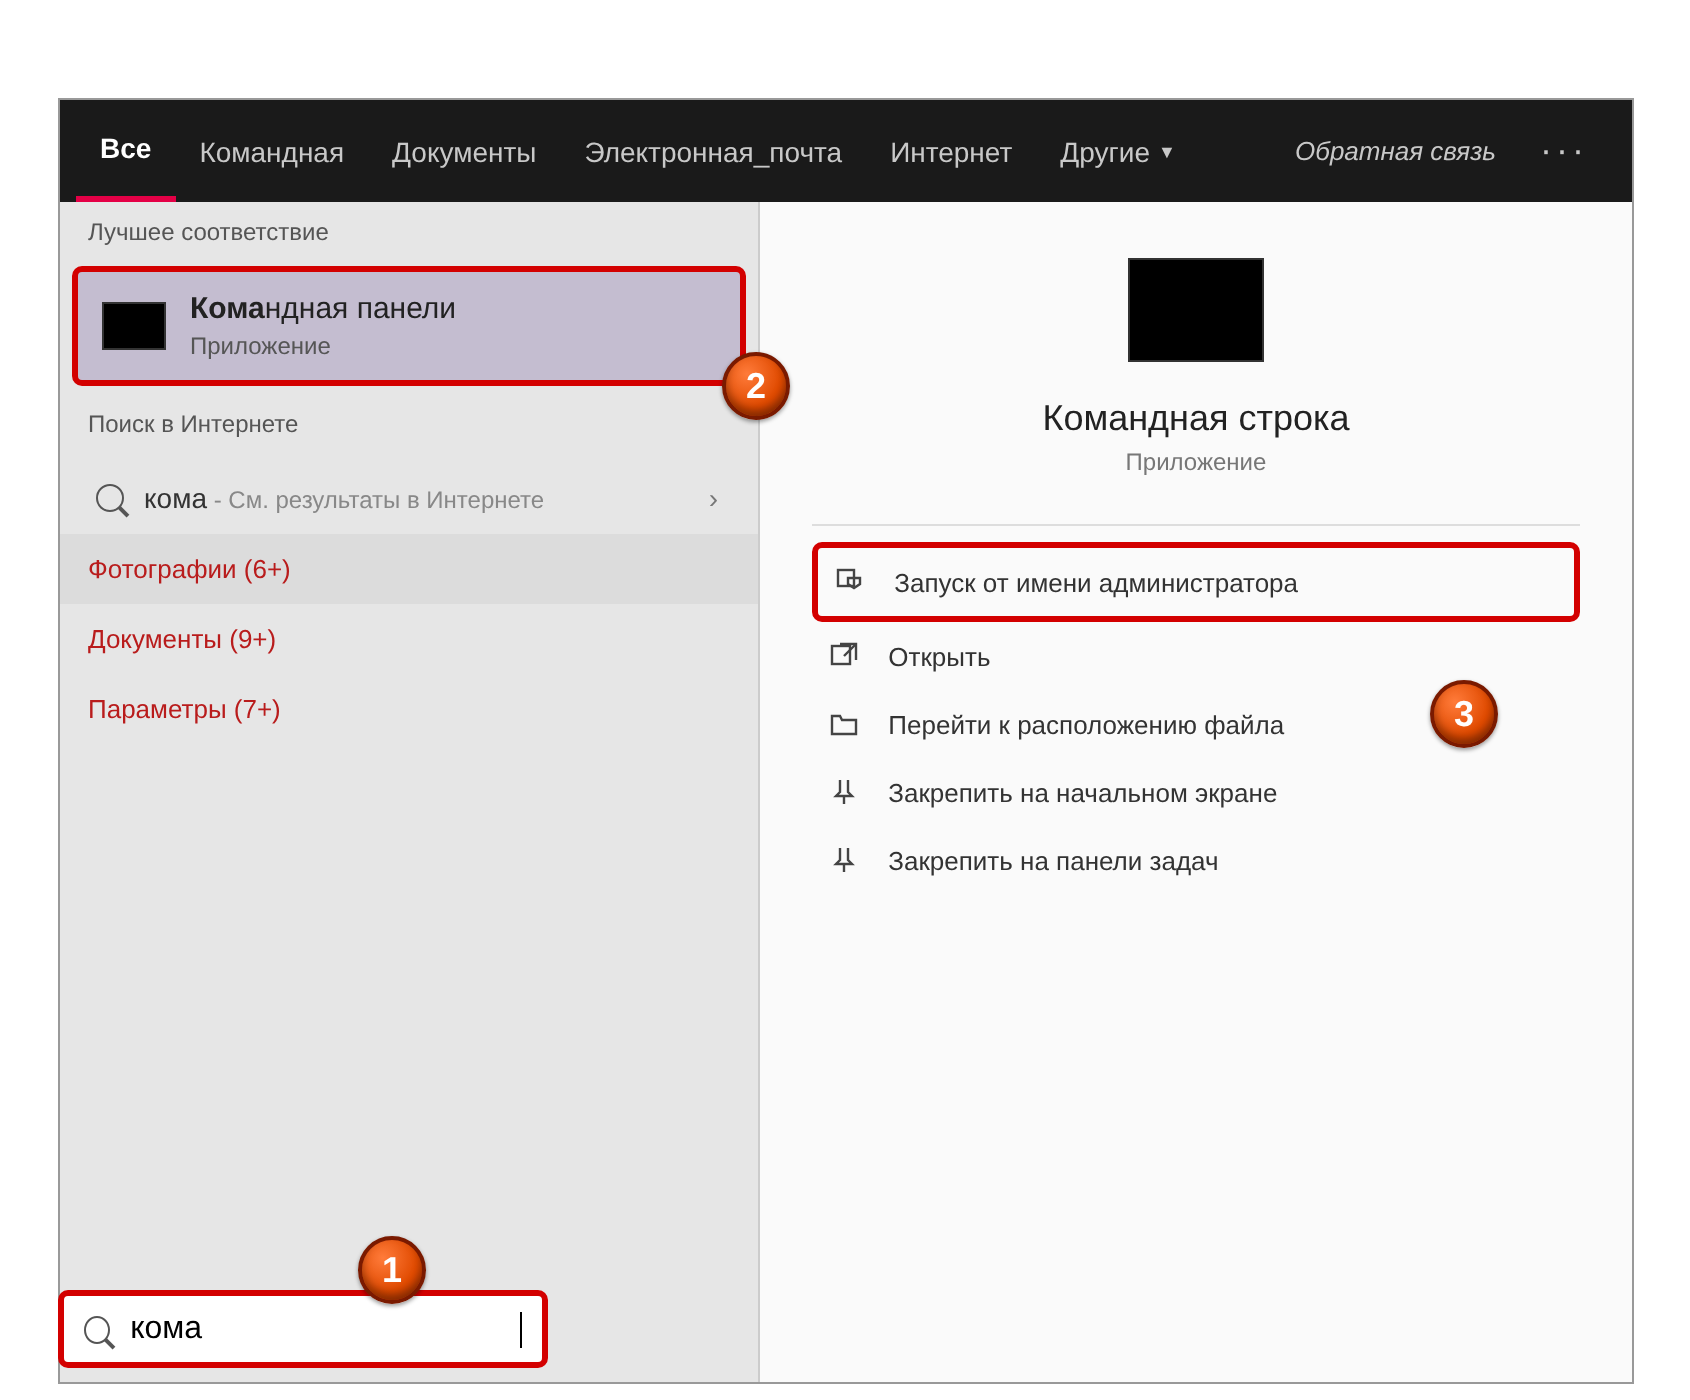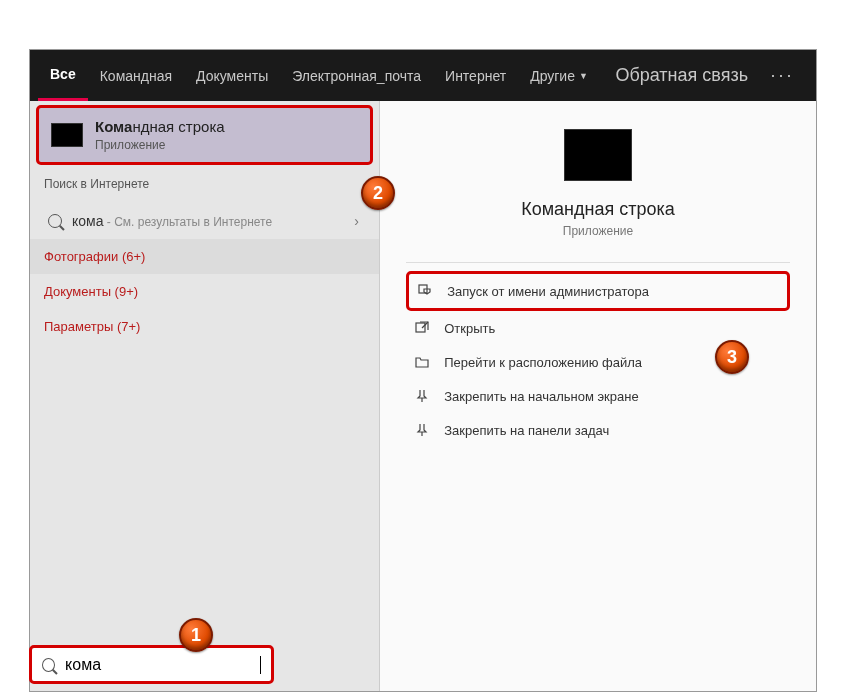--- a/index.html
+++ b/index.html
@@ -3,21 +3,21 @@
   <meta charset="utf-8">
   <style>
     * { margin: 0; padding: 0; box-sizing: border-box; font-family: "Segoe UI", Tahoma, sans-serif; }
     body { width: 845px; height: 700px; background: #fff; overflow: hidden; position: relative; }
     .window { position: absolute; left: 29px; top: 29px; width: 788px; height: 643px; border: 1px solid #999; background: #f0f0f0; display: flex; flex-direction: column; margin-top: 20px; }
     .tabs { background: #1a1a1a; height: 51px; display: flex; align-items: center; color: #c8c8c8; font-size: 14px; padding: 0 8px; }
     .tab { padding: 0 12px; height: 100%; display: flex; align-items: center; cursor: pointer; white-space: nowrap; }
     .tab.active { color: #fff; border-bottom: 3px solid #e40046; font-weight: 600; }
     .tabs-right { margin-left: auto; display: flex; align-items: center; gap: 16px; padding-right: 8px; }
     .more-dots { color: #c8c8c8; font-size: 18px; letter-spacing: 2px; padding: 0 6px; }
-    .feedback { color: #c8c8c8; font-size: 18px; }
+    .feedback { color: #c8c8c8; font-size: 13px; font-style: italic; }
     .chev { font-size: 9px; margin-left: 4px; }
     .body { flex: 1; display: flex; background: #e6e6e6; }
     .left { width: 350px; background: #e6e6e6; display: flex; flex-direction: column; border-right: 1px solid #ccc; }
     .section-hdr { padding: 8px 14px 6px; font-size: 12px; color: #555; }
     .best-match { margin: 4px 6px; background: #c4bdd0; border: 3px solid #d30000; border-radius: 5px; padding: 10px 10px 10px 12px; display: flex; align-items: center; gap: 12px; position: relative; }
     .cmd-thumb-sm { width: 32px; height: 24px; background: #000; border: 1px solid #333; }
     .bm-text .title { font-size: 15px; color: #222; }
     .bm-text .title b { font-weight: 600; }
     .bm-text .sub { font-size: 12px; color: #555; margin-top: 3px; }
     .web-row { margin: 6px 10px 0; padding: 10px 8px; display: flex; align-items: center; gap: 10px; color: #333; font-size: 14px; position: relative; text-align: center; }
@@ -60,24 +60,25 @@
         <span class="chev">▼</span>
       </div>
     <div class="tabs-right">
       <span class="feedback">Обратная связь</span>
       <span class="more-dots">···</span>
     </div>
   </div>
 
   <div class="body">
     <div class="left">
+      <div class="section-hdr">Лучшее соответствие</div>
       <div class="best-match">
         <div class="cmd-thumb-sm"></div>
         <div class="bm-text">
-          <div class="title"><b>Кома</b><span>ндная строка</span></div>
+          <div class="title"><b>Кома</b><span>ндная панели</span></div>
           <div class="sub">Приложение</div>
         </div>
       </div>
       <div class="section-hdr">Поиск в Интернете</div>
       <div class="web-row">
         <span class="search-glyph"></span>
         <span><span>кома</span><span class="gray-hint"> - См. результаты в Интернете</span></span>
         <span class="arrow">›</span>
       </div>
       <div class="left-item shade">Фотографии (6+)</div>

